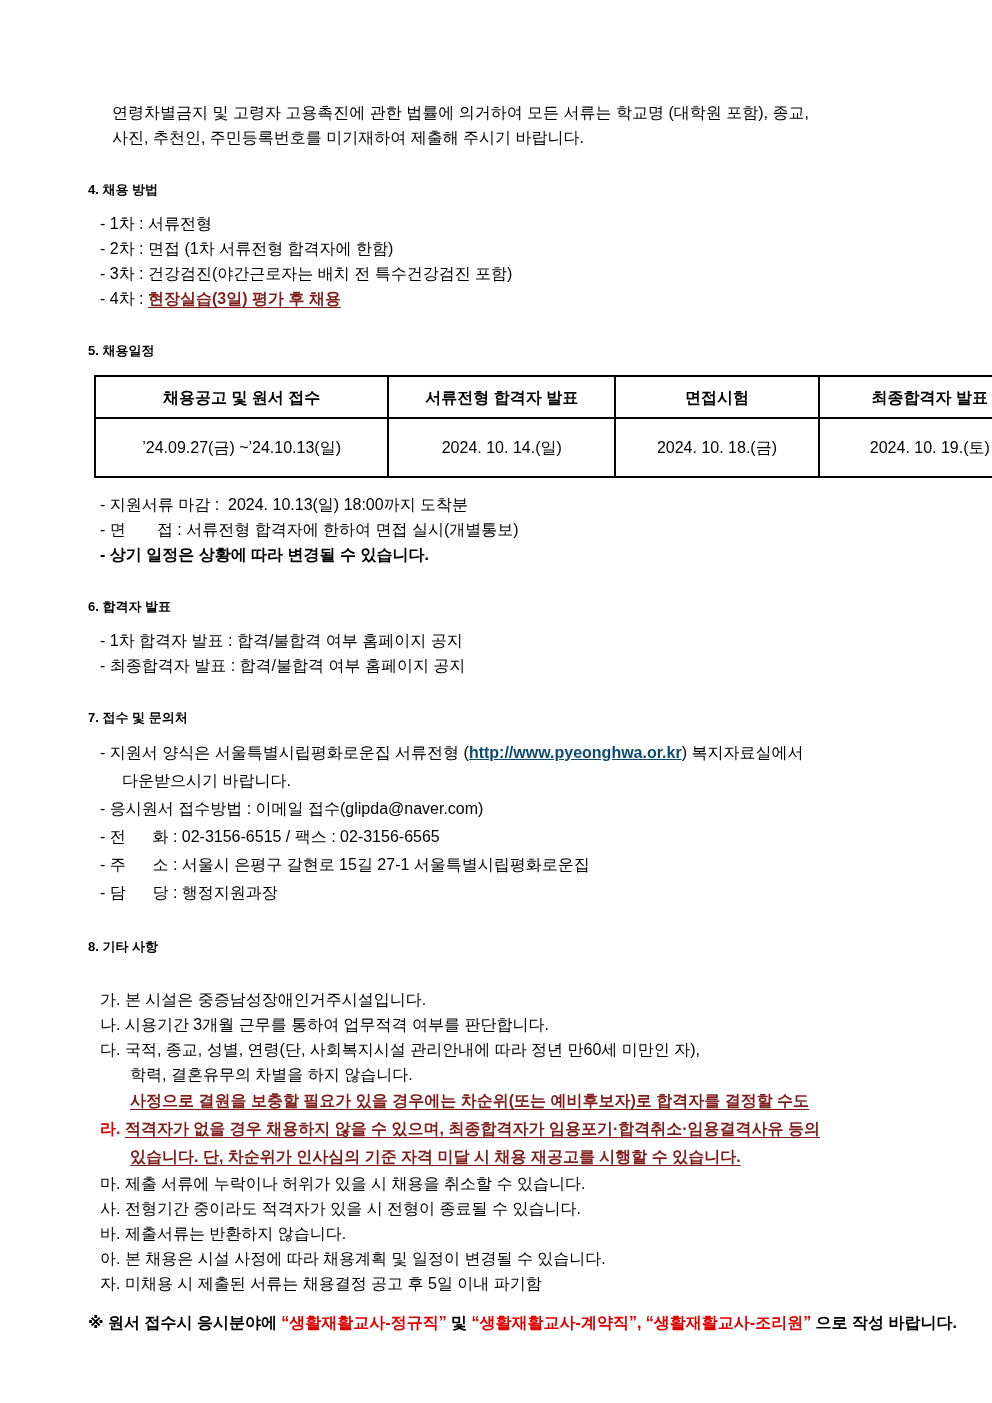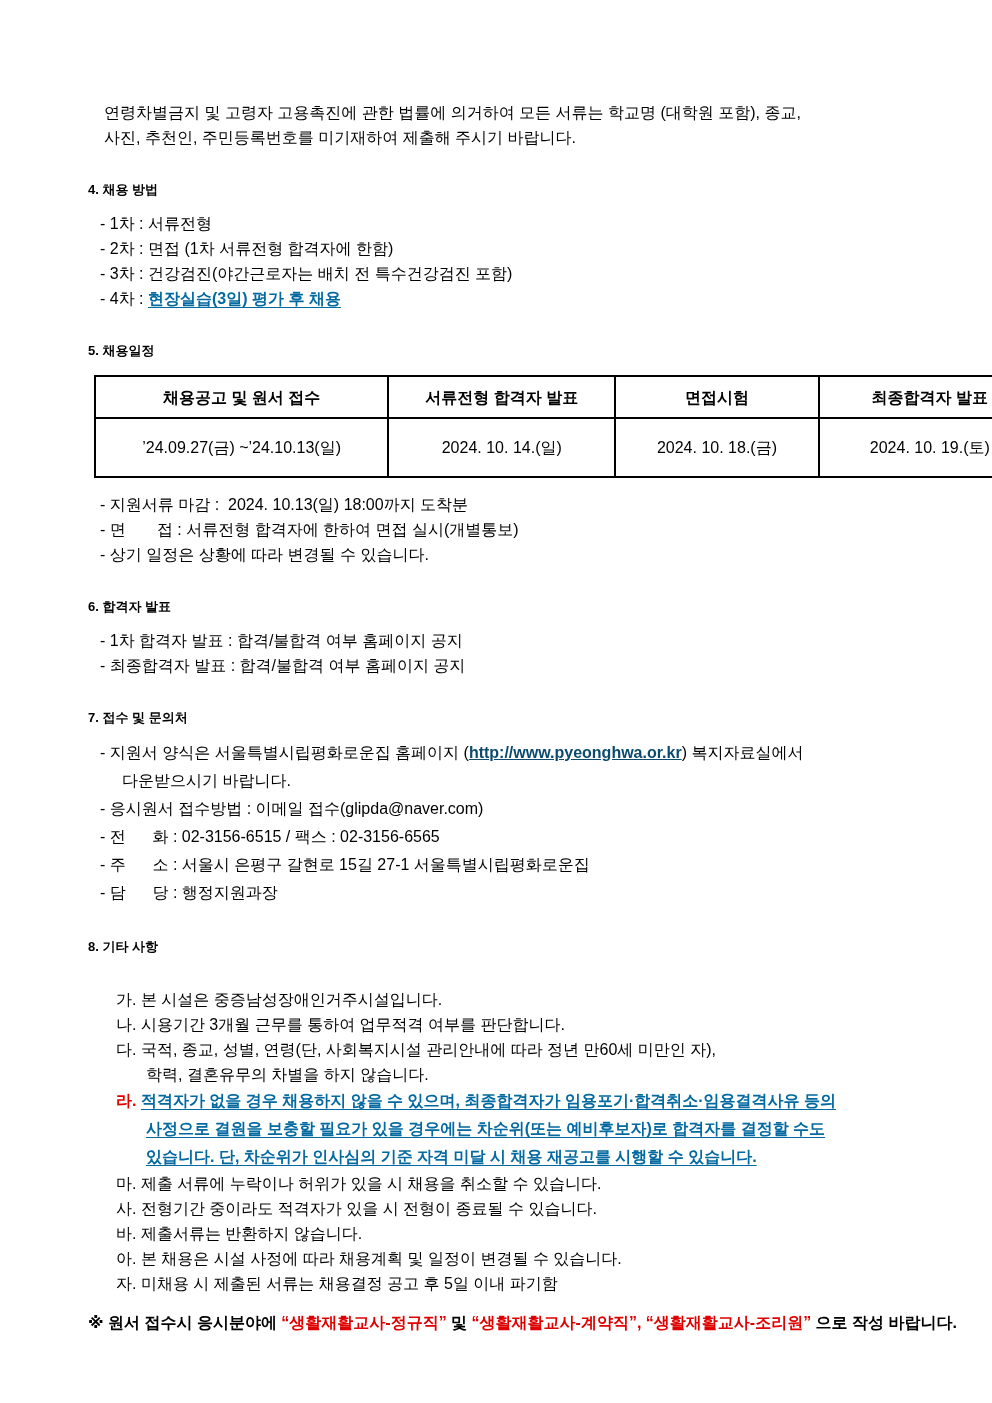--- a/index.html
+++ b/index.html
@@ -11,32 +11,32 @@
     font-size: 16px;
     line-height: 25px;
     overflow: hidden;
   }
   .page {
     box-sizing: border-box;
     width: 992px; height: 1403px;
     padding: 100px 40px 0 88px;
   }
   .line { white-space: pre; }
-  .intro { margin-left: 16px; }
+  .intro { margin-left: 24px; }
   .sec-heading {
     font-weight: bold;
     font-size: 13px;
     white-space: pre;
     margin: 27px 0 9px 0;
   }
   .sec-items { margin-left: 12px; }
-  .bold { font-weight: normal; }
+  .bold { font-weight: bold; }
   .red-bold { color: #e00000; font-weight: bold; }
   .red-underline {
-    color: #0369a1; font-weight: bold;
+    color: #7f1d1d; font-weight: bold;
     text-decoration: underline;
     text-underline-offset: 3px;
   }
   a.link {
     color: #0c4a6e;
     font-weight: bold;
     text-decoration: underline;
     cursor: pointer;
   }
   
@@ -52,21 +52,21 @@
     white-space: pre;
     padding: 0;
   }
   table.schedule th { height: 40px; font-weight: bold; font-size: 16px; }
   table.schedule td { height: 57px; font-weight: normal; }
   .col1 { width: 31%; } .col2 { width: 24%; } .col3 { width: 21.5%; } .col4 { width: 23.5%; }
   
   .contact-items .line { line-height: 28px; }
   .cont-indent { margin-left: 22px; }
   
-  .etc-items { margin-left: 28px; }
+  .etc-items { margin-left: 12px; }
   .etc-items .line { line-height: 25px; }
   .ra-line { line-height: 28px; white-space: pre; }
   .ra-indent { margin-left: 30px; }
   
   .footnote {
     margin-top: 13px;
     font-weight: bold;
     line-height: 28px;
     word-break: break-all;
     width: 872px;
@@ -127,38 +127,38 @@
     <div class="sec-heading">6. 합격자 발표</div>
     <div class="sec-items">
       <div class="line">- 1차 합격자 발표 : 합격/불합격 여부 홈페이지 공지</div>
       <div class="line">- 최종합격자 발표 : 합격/불합격 여부 홈페이지 공지</div>
     </div>
   </div>
 
   <div>
     <div class="sec-heading">7. 접수 및 문의처</div>
     <div class="sec-items contact-items">
-      <div class="line"><span>- 지원서 양식은 서울특별시립평화로운집 홈페이지 (</span><a class="link">http://www.pyeonghwa.or.kr</a><span>) 복지자료실에서</span></div>
+      <div class="line"><span>- 지원서 양식은 서울특별시립평화로운집 서류전형 (</span><a class="link">http://www.pyeonghwa.or.kr</a><span>) 복지자료실에서</span></div>
       <div class="line cont-indent">다운받으시기 바랍니다.</div>
       <div class="line">- 응시원서 접수방법 : 이메일 접수(glipda@naver.com)</div>
       <div class="line">- 전      화 : 02-3156-6515 / 팩스 : 02-3156-6565</div>
       <div class="line">- 주      소 : 서울시 은평구 갈현로 15길 27-1 서울특별시립평화로운집</div>
       <div class="line">- 담      당 : 행정지원과장</div>
     </div>
   </div>
 
   <div>
     <div class="sec-heading" style="margin-bottom:28px;">8. 기타 사항</div>
     <div class="etc-items">
       <div class="line">가. 본 시설은 중증남성장애인거주시설입니다.</div>
       <div class="line">나. 시용기간 3개월 근무를 통하여 업무적격 여부를 판단합니다.</div>
       <div class="line">다. 국적, 종교, 성별, 연령(단, 사회복지시설 관리안내에 따라 정년 만60세 미만인 자),</div>
       <div class="line ra-indent">학력, 결혼유무의 차별을 하지 않습니다.</div>
+      <div class="ra-line ra-indent"><span class="red-underline">사정으로 결원을 보충할 필요가 있을 경우에는 차순위(또는 예비후보자)로 합격자를 결정할 수도</span></div>
       <div class="ra-line"><span class="red-bold">라. </span><span class="red-underline">적격자가 없을 경우 채용하지 않을 수 있으며, 최종합격자가 임용포기·합격취소·임용결격사유 등의</span></div>
-      <div class="ra-line ra-indent"><span class="red-underline">사정으로 결원을 보충할 필요가 있을 경우에는 차순위(또는 예비후보자)로 합격자를 결정할 수도</span></div>
       <div class="ra-line ra-indent"><span class="red-underline">있습니다. 단, 차순위가 인사심의 기준 자격 미달 시 채용 재공고를 시행할 수 있습니다.</span></div>
       <div class="line">마. 제출 서류에 누락이나 허위가 있을 시 채용을 취소할 수 있습니다.</div>
       <div class="line">사. 전형기간 중이라도 적격자가 있을 시 전형이 종료될 수 있습니다.</div>
       <div class="line">바. 제출서류는 반환하지 않습니다.</div>
       <div class="line">아. 본 채용은 시설 사정에 따라 채용계획 및 일정이 변경될 수 있습니다.</div>
       <div class="line">자. 미채용 시 제출된 서류는 채용결정 공고 후 5일 이내 파기함</div>
     </div>
   </div>
 
   <div class="footnote"><span>※ 원서 접수시 응시분야에 </span><span class="red-bold">“생활재활교사-정규직”</span><span> 및 </span><span class="red-bold">“생활재활교사-계약직”,</span><span> </span><span class="red-bold">“생활재활교사-조리원”</span><span> 으로 작성 바랍니다.</span></div>

